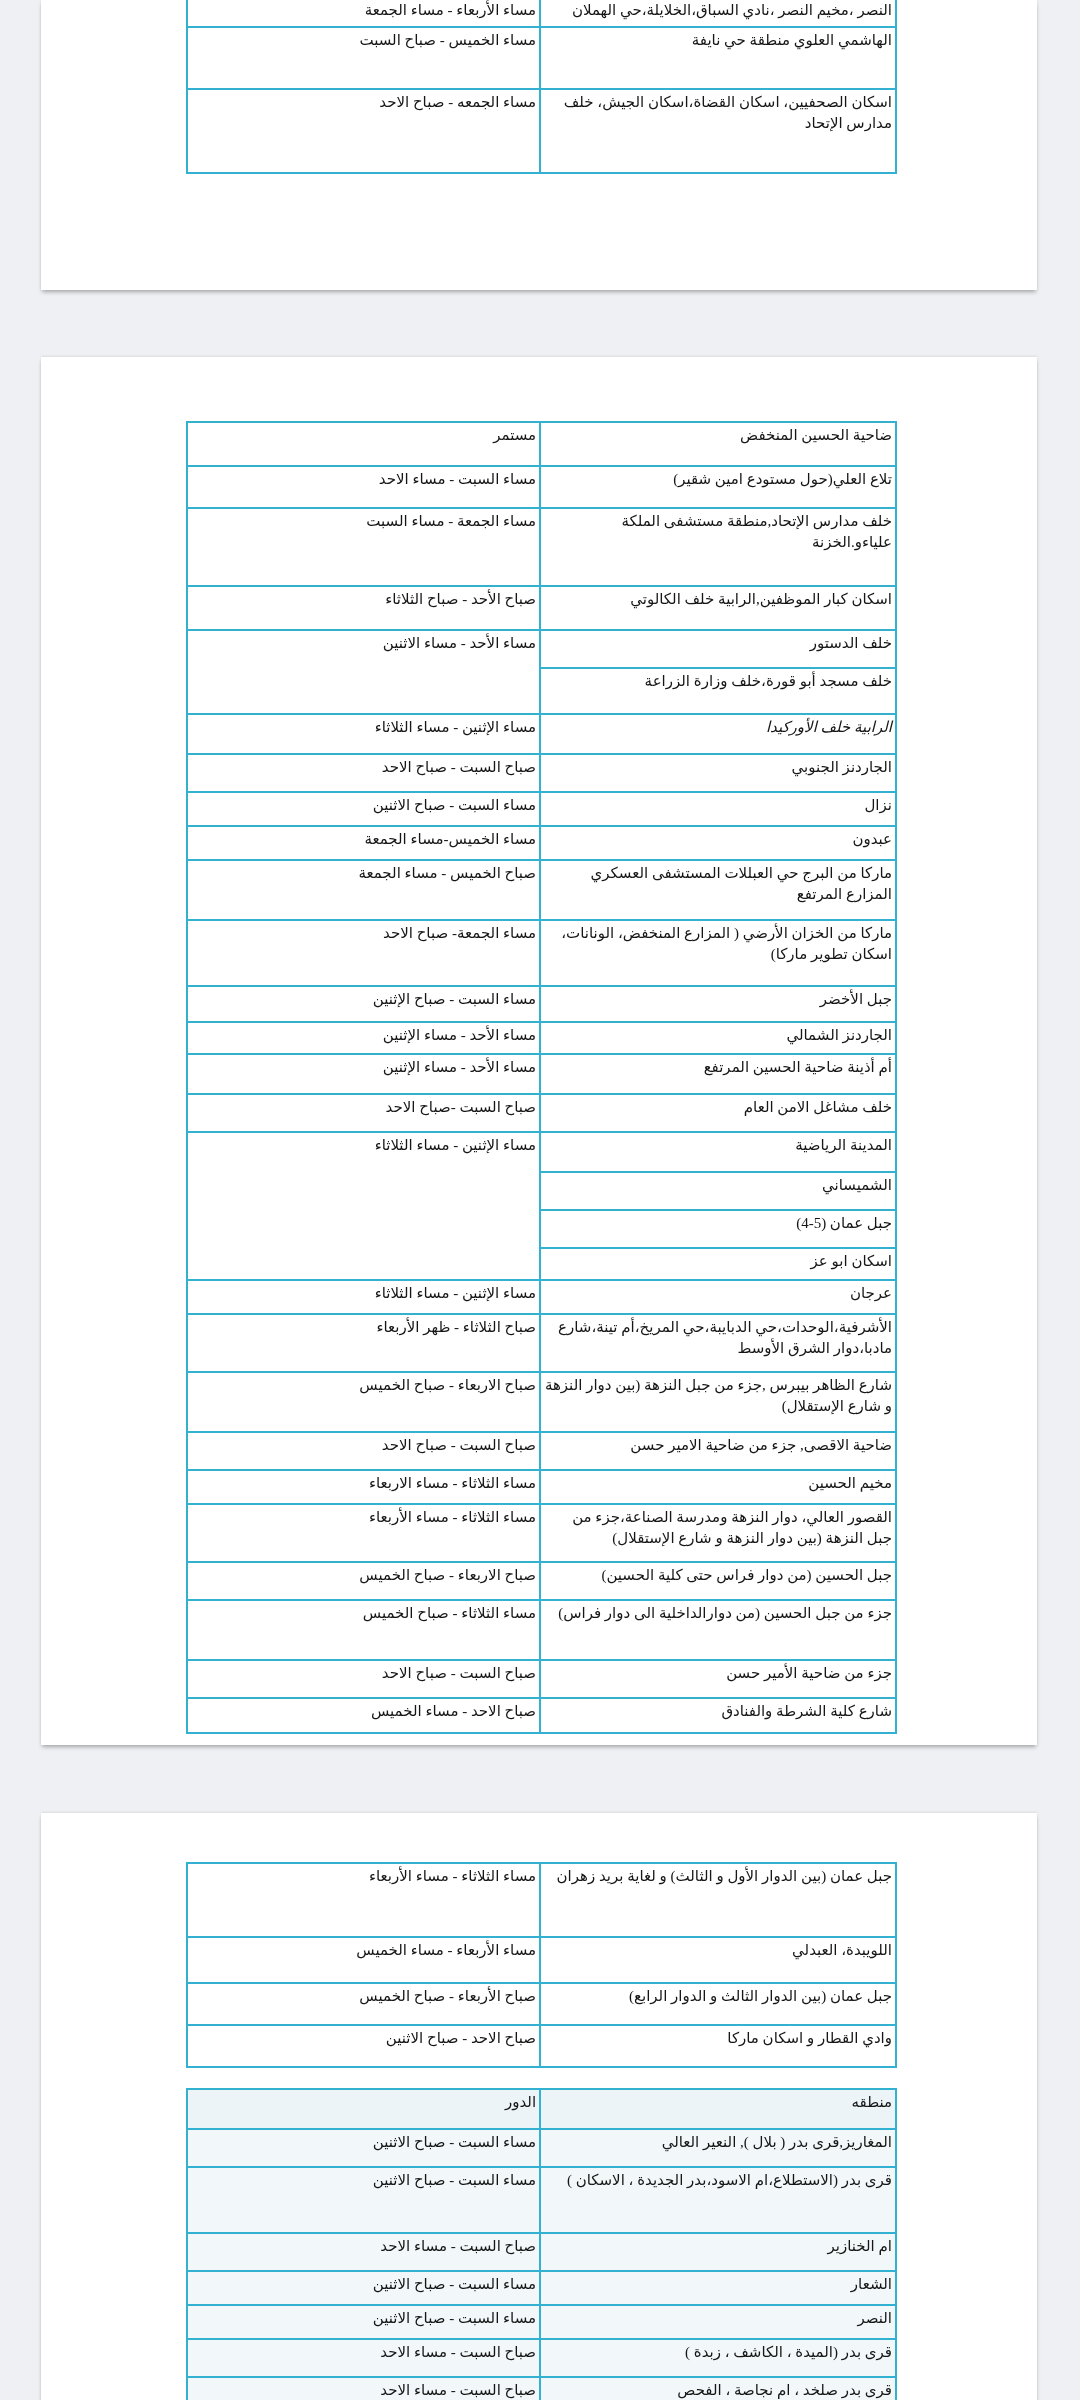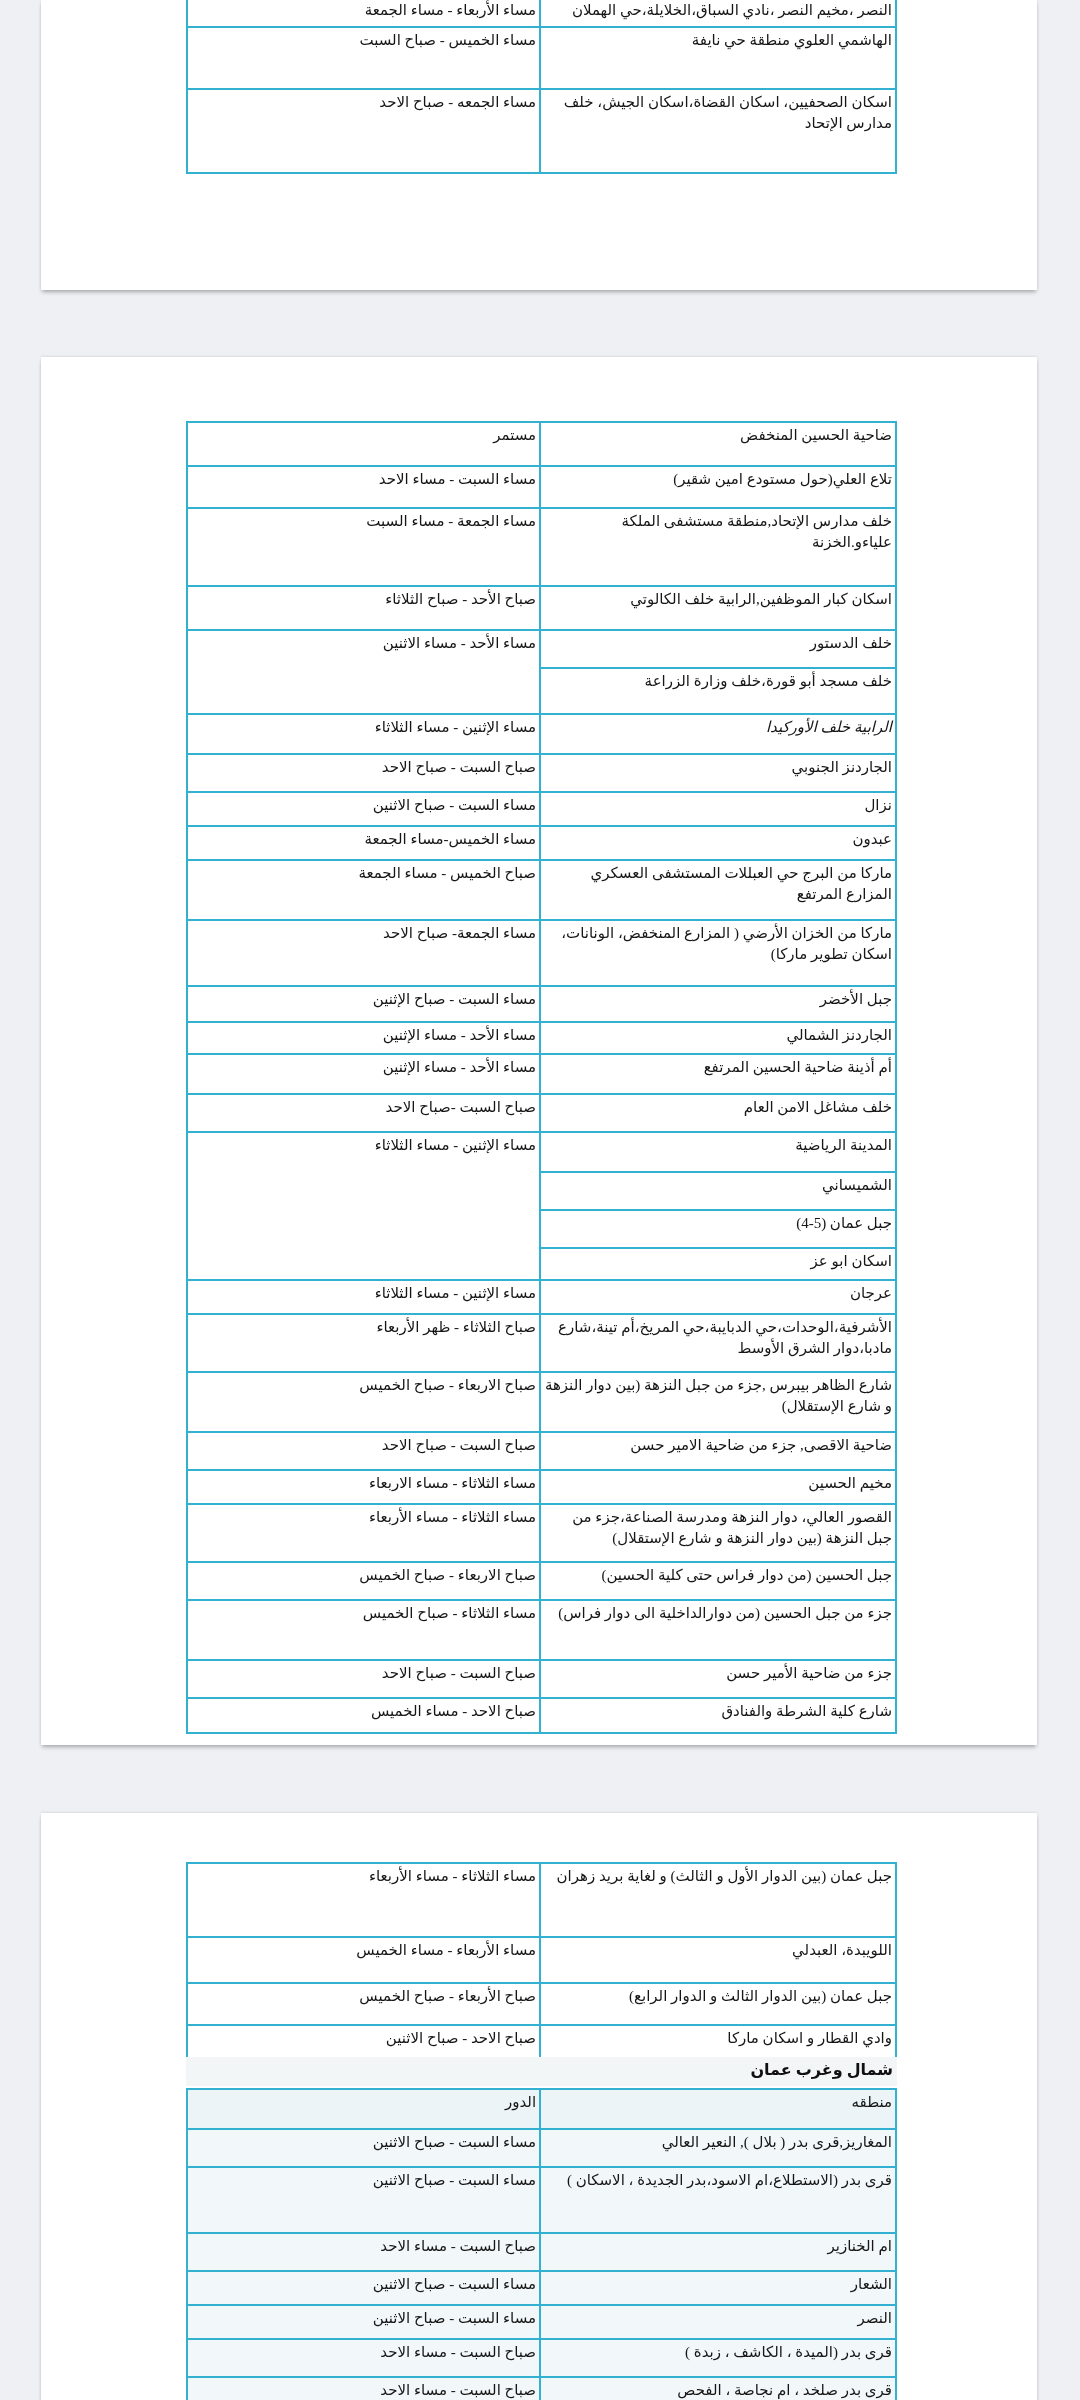--- a/index.html
+++ b/index.html
@@ -203,21 +203,20 @@
             <td style="height: 38px;">جبل عمان (بين الدوار الثالث و الدوار الرابع)</td>
             <td>صباح الأربعاء - صباح الخميس</td>
           </tr>
           <tr>
             <td style="height: 38px;">وادي القطار و اسكان ماركا</td>
             <td>صباح الاحد - صباح الاثنين</td>
           </tr>
         </tbody>
     </table>
 
-    <div class="section-heading">شمال وغرب عمان</div>
 
     <table class="sched t4">
       <colgroup>
           <col class="c-area">
           <col class="c-time">
         </colgroup>
       <thead>
         <tr>
           <th>منطقه</th>
           <th>الدور</th>

